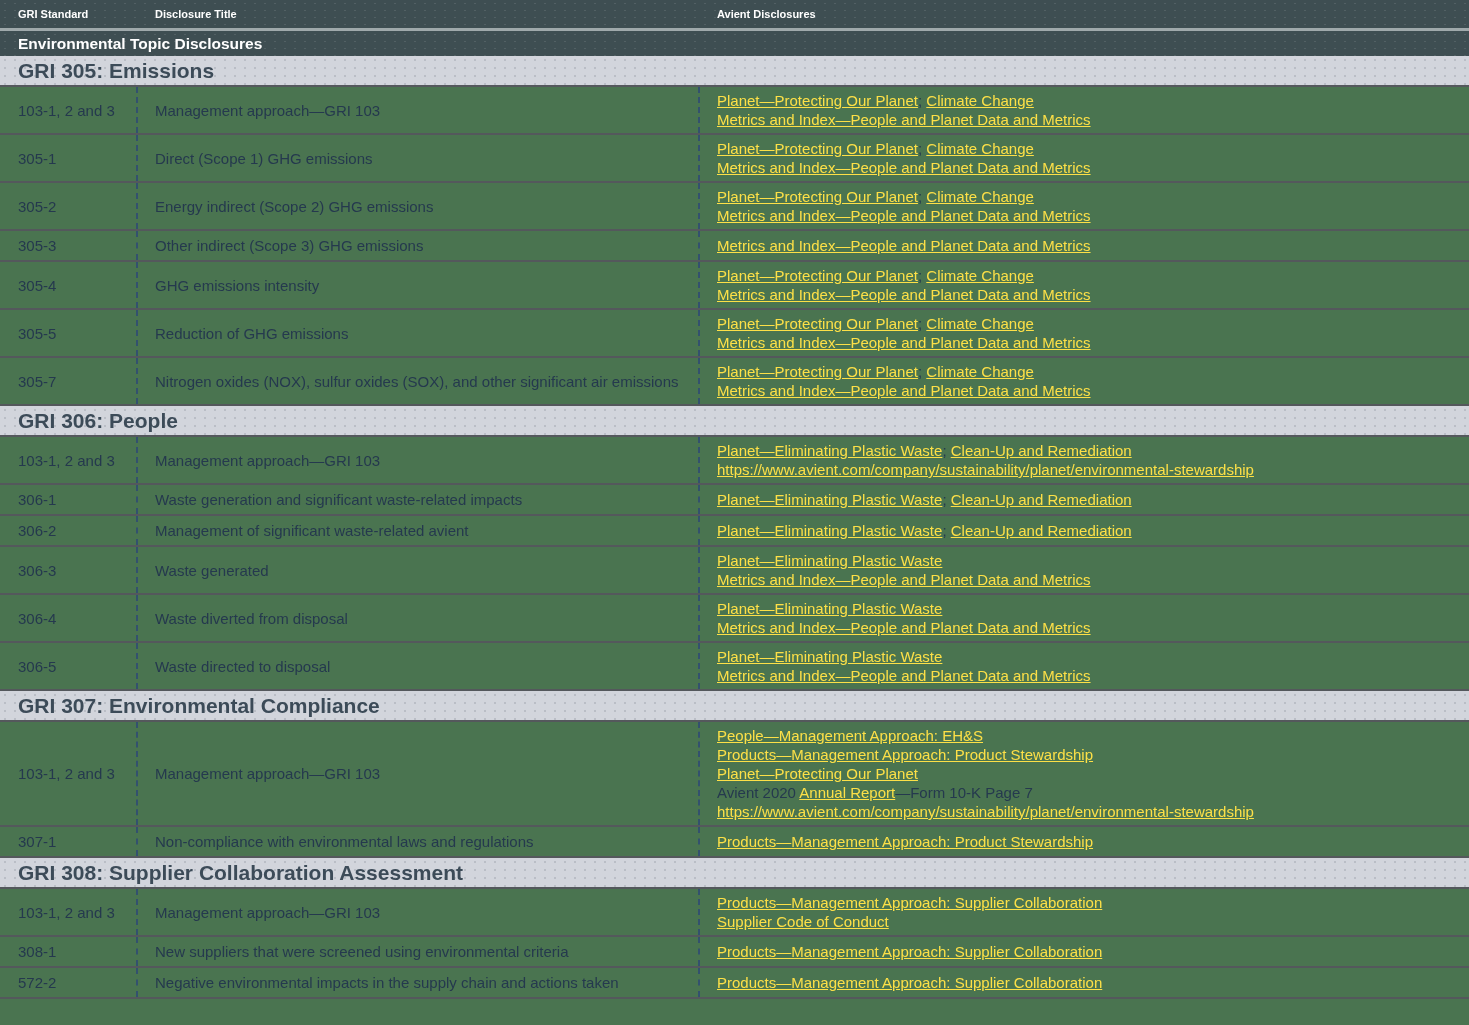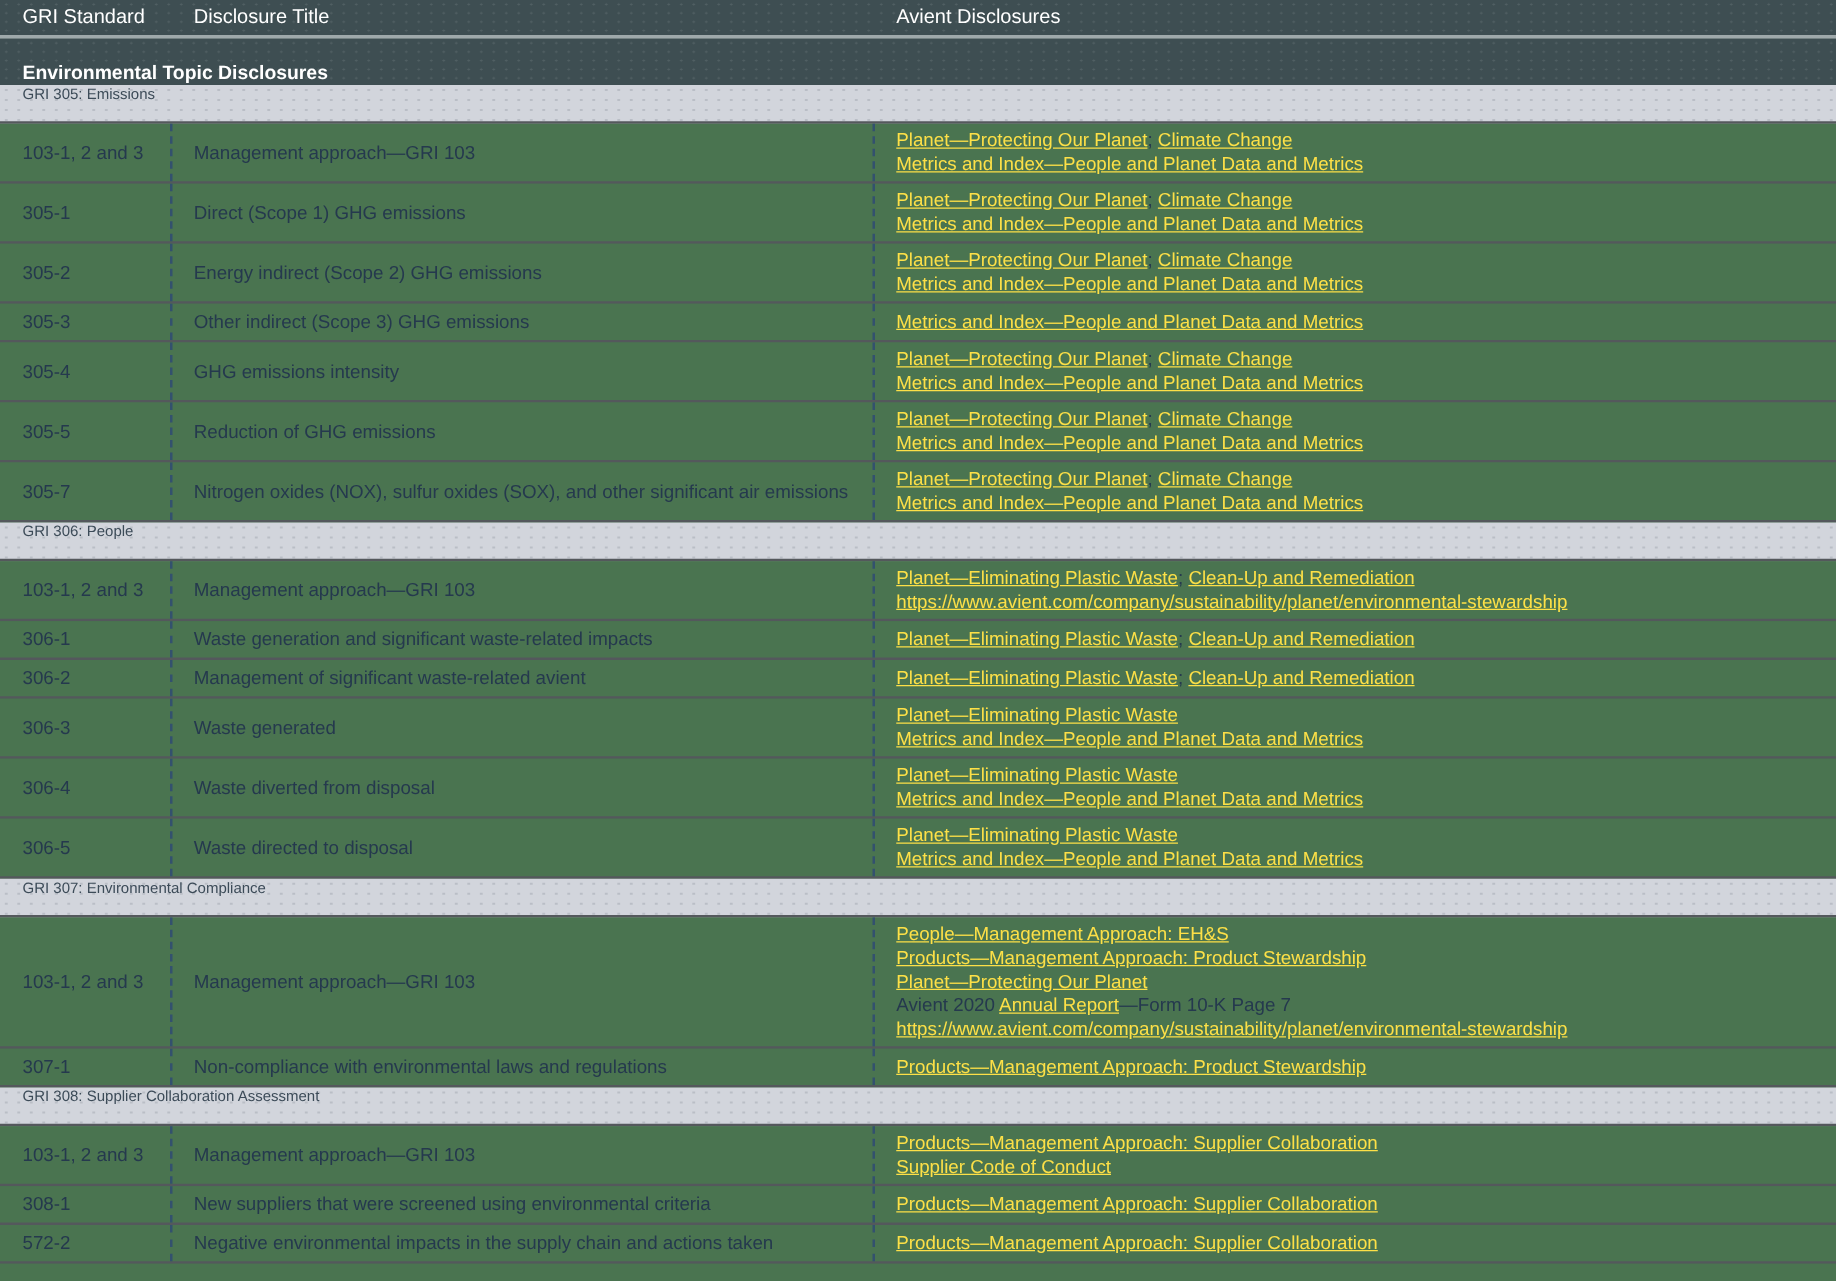--- a/index.html
+++ b/index.html
@@ -11,54 +11,54 @@
   .page { display: flex; flex-direction: column; width: 1469px; height: 1025px; }
 
   .grid { display: grid; grid-template-columns: 138px 562px 769px; }
 
   
   .thead {
     background-color: #3e4e52;
     background-image: radial-gradient(rgba(255,255,255,0.10) 1px, transparent 1.3px);
     background-size: 10px 7px;
     color: #ffffff;
-    font-weight: normal;
-    font-size: 16px;
+    font-weight: bold;
+    font-size: 11px;
     height: 31px;
     align-items: center;
     border-bottom: 3px solid #9fa9ab;
   }
   .thead .hcell { padding-left: 18px; }
   .thead .hcell.h2, .thead .hcell.h3 { padding-left: 17px; }
 
   
   .category {
     background-color: #3e4e52;
     background-image: radial-gradient(rgba(255,255,255,0.10) 1px, transparent 1.3px);
     background-size: 10px 7px;
     color: #ffffff;
     font-weight: bold;
     font-size: 15.5px;
-    height: 37px;
+    height: 25px;
     display: flex;
-    align-items: flex-end;
+    align-items: center;
     padding-left: 18px;
   }
 
   
   .section-bar {
     background-color: #d2d5dc;
     background-image: radial-gradient(rgba(90,100,110,0.20) 1px, transparent 1.3px);
     background-size: 10px 8px;
     color: #3c4b58;
-    font-weight: normal;
-    font-size: 12px;
+    font-weight: bold;
+    font-size: 21px;
     min-height: 31px;
     display: flex;
-    align-items: flex-start;
+    align-items: center;
     padding-left: 18px;
     border-bottom: 2px solid #54585c;
   }
 
   
   .t-row {
     background: #4a7450;
     border-bottom: 2px solid #54585c;
   }
   .t-row.rh1 { min-height: 31px; }

